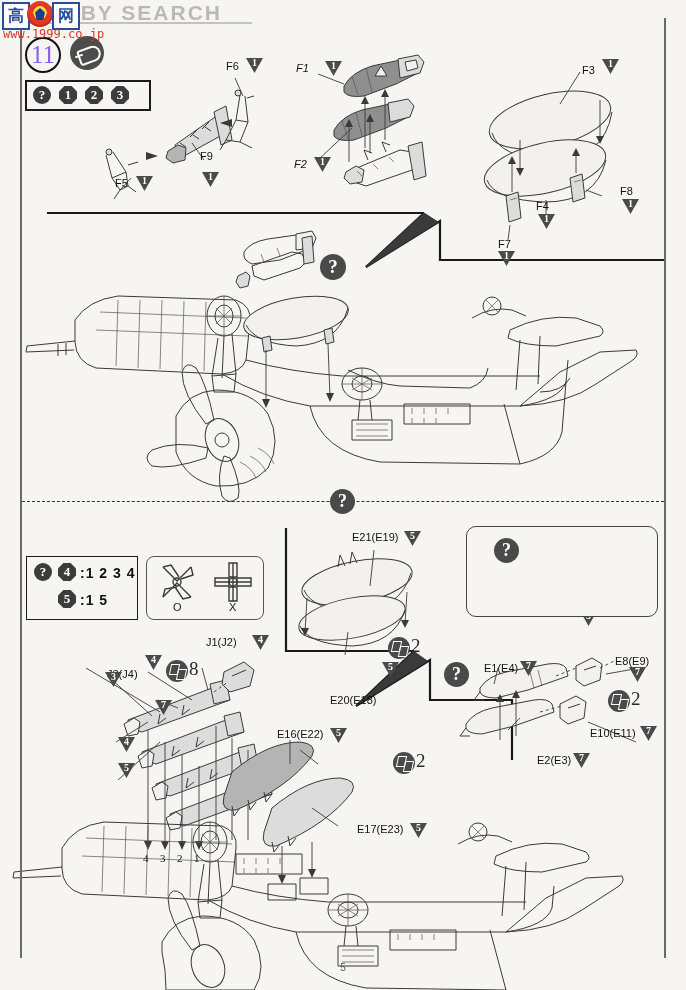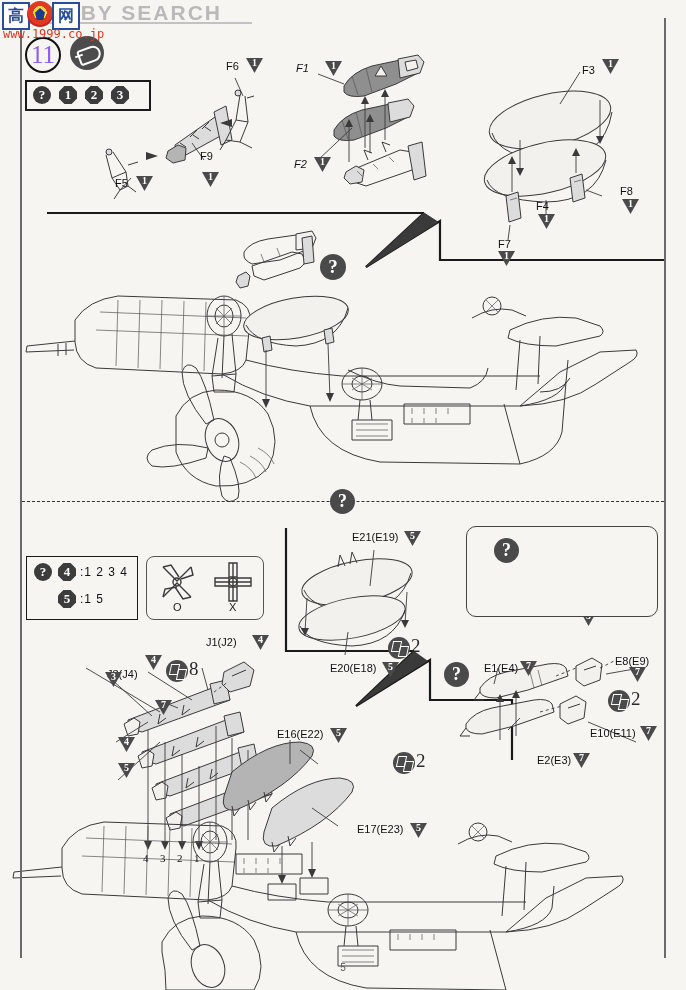--- a/index.html
+++ b/index.html
@@ -233,24 +233,25 @@
   
   #legend-box {
     position: absolute;
     left: 26px; top: 556px;
     width: 110px; height: 62px;
     border: 1.6px solid #1a1a1a;
     background: #f6f5f2;
   }
   #legend-box .lg-txt {
     position: absolute;
-    font-size: 12px;
+    font-size: 14px;
     color: #111;
     font-family: "Liberation Sans", sans-serif;
     letter-spacing: 1px;
+    font-weight: bold;
   }
   #symbol-box {
     position: absolute;
     left: 146px; top: 556px;
     width: 116px; height: 62px;
     border: 1.6px solid #555;
     border-radius: 8px;
     background: #f6f5f2;
   }
   .sym-lbl {
@@ -768,21 +769,21 @@
     <div class="shape"></div>
       <div class="num">5</div>
   </div>
 
   <div class="plabel" style="left:352px; top:531px;">E21(E19)</div>
   <div class="tri" style="left:404px; top:531px;">
     <div class="shape"></div>
       <div class="num">5</div>
   </div>
 
-  <div class="plabel" style="left:330px; top:662px;text-align:center;">E20(E18)</div>
+  <div class="plabel" style="left:330px; top:694px;text-align:center;">E20(E18)</div>
   <div class="tri" style="left:382px; top:662px;">
     <div class="shape"></div>
       <div class="num">5</div>
   </div>
 
   <div class="plabel" style="left:277px; top:728px;">E16(E22)</div>
   <div class="tri" style="left:330px; top:728px;">
     <div class="shape"></div>
       <div class="num">5</div>
   </div>

